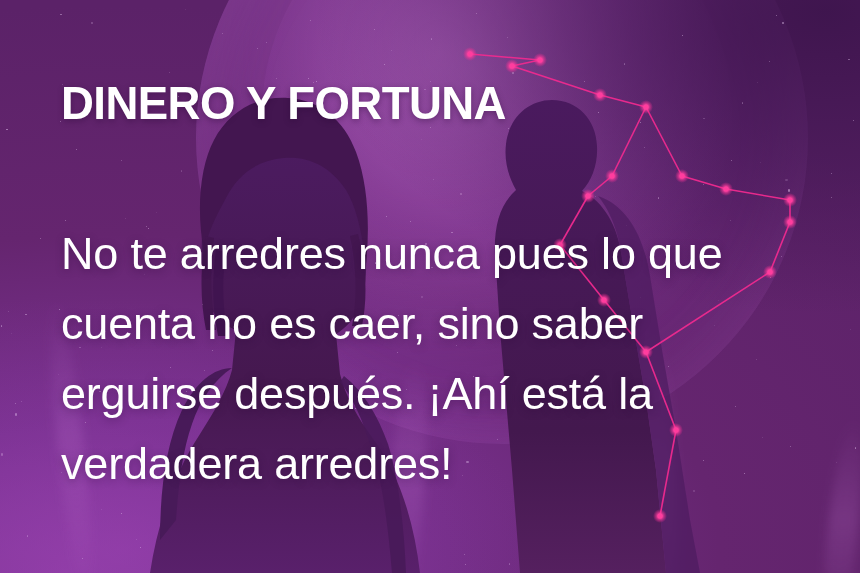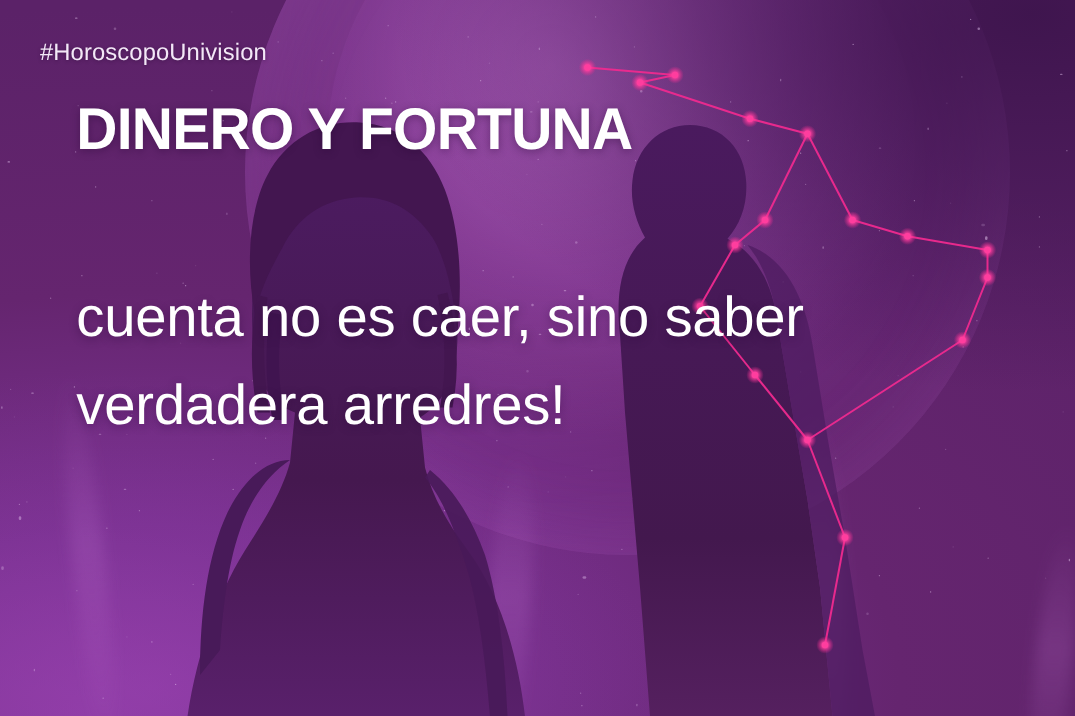--- a/index.html
+++ b/index.html
@@ -474,22 +474,23 @@
         <circle cx="676" cy="430" r="2.6" fill="#ff3d9e"></circle>
         <circle cx="660" cy="516" r="7" fill="url(#starGlow)"></circle>
         <circle cx="660" cy="516" r="2.6" fill="#ff3d9e"></circle>
         <circle cx="540" cy="60" r="7" fill="url(#starGlow)"></circle>
         <circle cx="540" cy="60" r="2.6" fill="#ff3d9e"></circle>
         <circle cx="470" cy="54" r="7" fill="url(#starGlow)"></circle>
         <circle cx="470" cy="54" r="2.6" fill="#ff3d9e"></circle>
       </g>
   </svg>
 
-  <div class="hashtag">#HoroscopoUnivision</div>
 
   <div class="title">DINERO Y FORTUNA</div>
 
   <div class="quote" id="quote">
+      <span class="ln">No te arredres nunca pues lo que</span>
       <span class="ln">cuenta no es caer, sino saber</span>
+      <span class="ln">erguirse después. ¡Ahí está la</span>
       <span class="ln">verdadera arredres!</span>
     </div>
 
 </div>
 
 </body></html>

